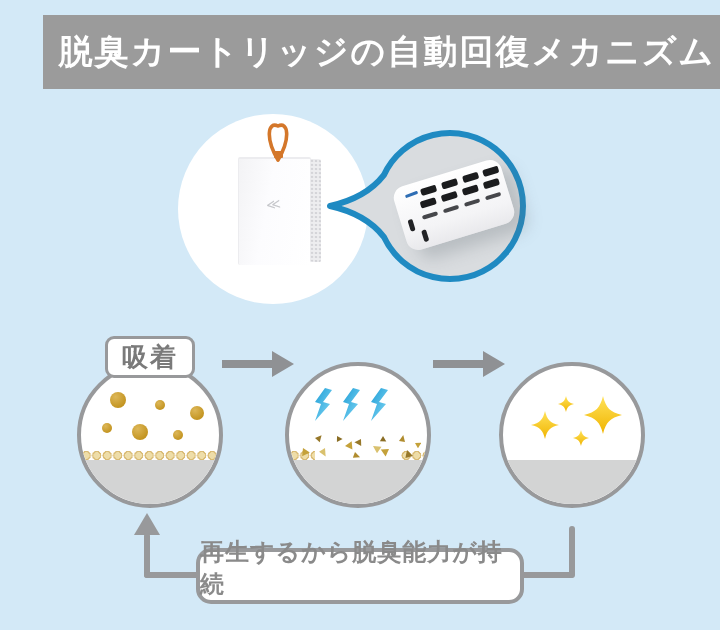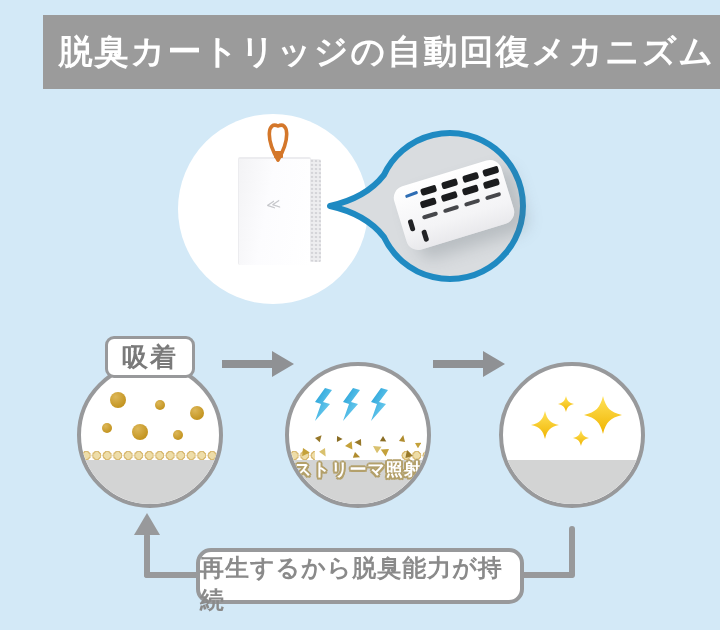--- a/index.html
+++ b/index.html
@@ -58,21 +58,21 @@
   .arrow .shaft{position:absolute;left:0;top:7px;height:8px;background:#8f9194;}
   .arrow .head{position:absolute;top:-2px;width:0;height:0;
     border-top:13px solid rgba(0,0,0,0);border-bottom:13px solid rgba(0,0,0,0);border-left:22px solid #8f9194;}
 
   
   .loop-line{position:absolute;background:#98999b;border-radius:3px;}
   .loop-arrowhead{position:absolute;left:134px;top:513px;width:0;height:0;
     border-left:13px solid rgba(0,0,0,0);border-right:13px solid rgba(0,0,0,0);border-bottom:22px solid #98999b;}
   .loop-box{position:absolute;left:196px;top:548px;width:328px;height:56px;background:#ffffff;
     border:4px solid #98999b;border-radius:15px;box-sizing:border-box;z-index:4;
-    display:flex;align-items:flex-start;justify-content:center;
+    display:flex;align-items:flex-end;justify-content:center;
     font-size:24px;font-weight:600;color:#8a8a8a;letter-spacing:1px;}
 </style>
 </head>
 <body>
 
 <div id="app">
 
   <div class="header-bar">
     <div class="title">脱臭カートリッジの自動回復メカニズム</div>
   </div>
@@ -154,21 +154,20 @@
       <polygon points="0,0 8,2 2,8" fill="#c4a13a" transform="translate(50,12) rotate(-50)"></polygon>
       <polygon points="0,0 7,2 1,6" fill="#b08c2e" transform="translate(60,18) rotate(30)"></polygon>
       <polygon points="0,0 7,1 2,7" fill="#97782a" transform="translate(66,5) rotate(80)"></polygon>
       <polygon points="0,0 8,3 2,8" fill="#d9c16e" transform="translate(78,12) rotate(-15)"></polygon>
       <polygon points="0,0 6,2 1,6" fill="#8a6d24" transform="translate(88,2) rotate(40)"></polygon>
       <polygon points="0,0 8,2 2,8" fill="#c4a13a" transform="translate(94,15) rotate(100)"></polygon>
       <polygon points="0,0 7,2 1,6" fill="#b08c2e" transform="translate(104,7) rotate(-70)"></polygon>
       <polygon points="0,0 8,3 2,8" fill="#97782a" transform="translate(112,16) rotate(25)"></polygon>
       <polygon points="0,0 6,2 1,6" fill="#c4a13a" transform="translate(120,9) rotate(-20)"></polygon>
     </svg>
-    <div class="streamer-label">ストリーマ照射</div>
   </div>
 
   <div class="stage-circle" style="left:499px;top:362px">
     <div class="base"></div>
     <svg style="position:absolute;left:20px;top:20px" width="110" height="72">
       <defs>
         <linearGradient id="goldg" x1="0" y1="0" x2="0" y2="1">
           <stop offset="0" stop-color="#ffe25a"></stop>
             <stop offset="1" stop-color="#f0b400"></stop>
         </linearGradient>

